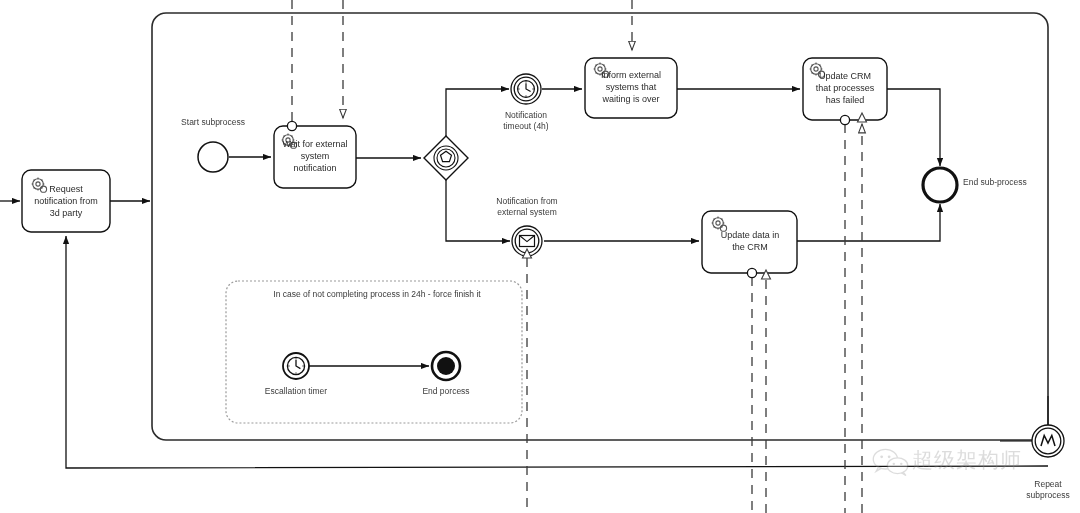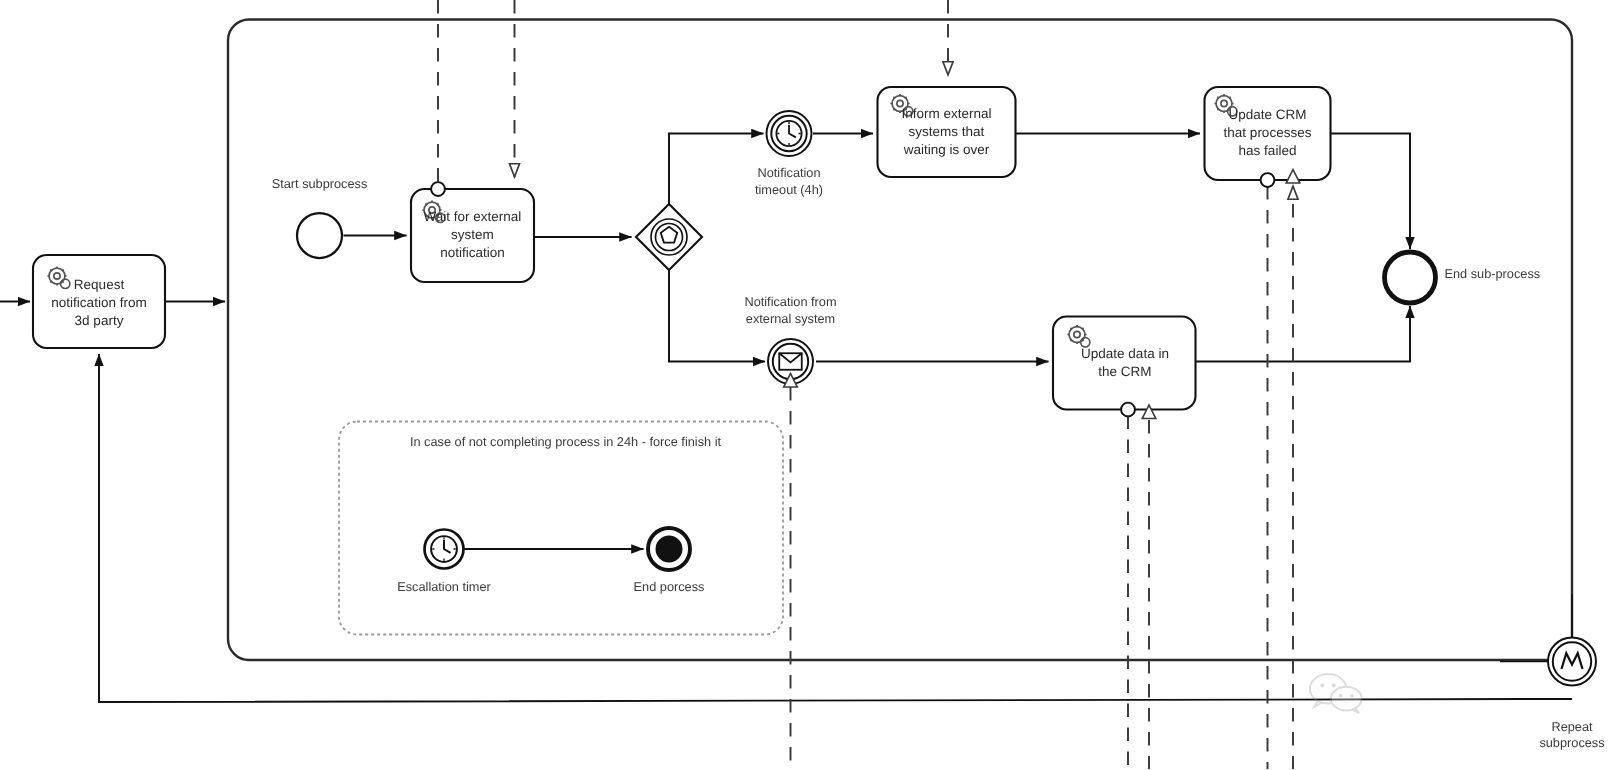--- a/index.html
+++ b/index.html
@@ -324,15 +324,16 @@
     <svg class="wm-logo" viewBox="0 0 40 30">
       <ellipse cx="14" cy="12" rx="13" ry="10.5" fill="none" stroke="#8e8e8e" stroke-width="1.4"></ellipse>
       <path d="M7,20 L4,25 L10,21.6" fill="none" stroke="#8e8e8e" stroke-width="1.4"></path>
       <circle cx="10" cy="9.5" r="1.5" fill="#8e8e8e"></circle>
       <circle cx="18" cy="9.5" r="1.5" fill="#8e8e8e"></circle>
       <ellipse cx="27" cy="19" rx="11" ry="8.5" fill="#ffffff" stroke="#8e8e8e" stroke-width="1.4"></ellipse>
       <path d="M33,25.5 L36,29.5 L31,26.5" fill="none" stroke="#8e8e8e" stroke-width="1.4"></path>
       <circle cx="23" cy="17" r="1.3" fill="#8e8e8e"></circle>
       <circle cx="31" cy="17" r="1.3" fill="#8e8e8e"></circle>
     </svg>
+    <div class="wm-text">超级架构师</div>
   </div>
 
 </div>
 
 </body></html>

